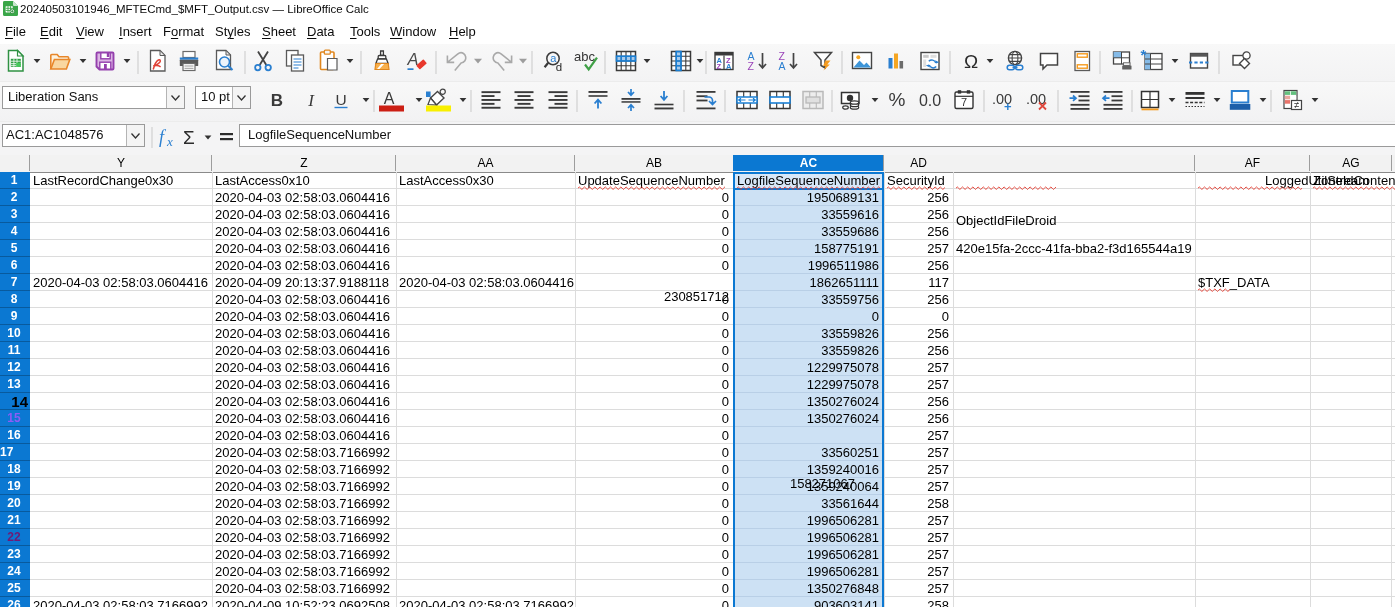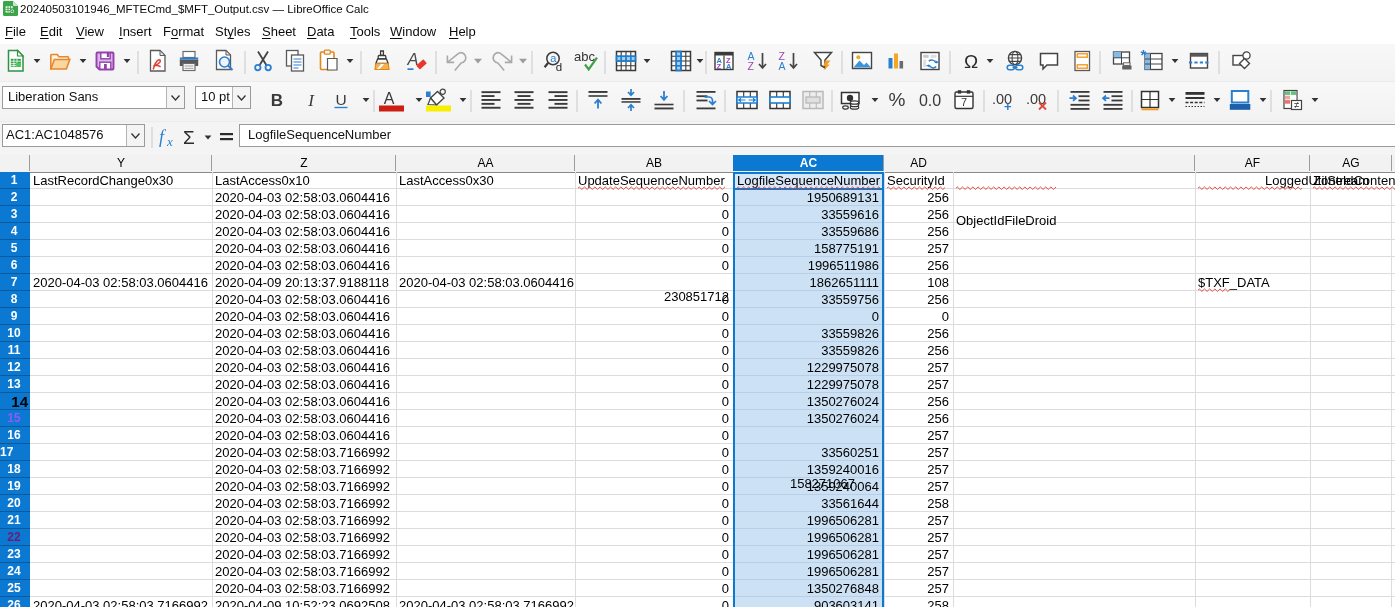--- a/index.html
+++ b/index.html
@@ -552,21 +552,21 @@
     <div class="cell num" style="left:887px;top:85px;width:62px;">257</div>
     <div class="cell" style="left:215px;top:102px;width:180px;">2020-04-03 02:58:03.0604416</div>
     <div class="cell num" style="left:578px;top:102px;width:151px;">0</div>
     <div class="cell num" style="left:737px;top:102px;width:142px;">1996511986</div>
     <div class="cell num" style="left:887px;top:102px;width:62px;">256</div>
     <div class="cell" style="left:215px;top:119px;width:180px;">2020-04-09 20:13:37.9188118</div>
     <div class="cell" style="left:33px;top:119px;width:178px;">2020-04-03 02:58:03.0604416</div>
     <div class="cell" style="left:399px;top:119px;width:175px;">2020-04-03 02:58:03.0604416</div>
     <div class="cell num" style="left:578px;top:133px;width:151px;">230851712</div>
     <div class="cell num" style="left:737px;top:119px;width:142px;">1862651111</div>
-    <div class="cell num" style="left:887px;top:119px;width:62px;">108</div>
+    <div class="cell num" style="left:887px;top:119px;width:62px;">117</div>
     <div class="cell" style="left:215px;top:136px;width:180px;">2020-04-03 02:58:03.0604416</div>
     <div class="cell num" style="left:578px;top:136px;width:151px;">0</div>
     <div class="cell num" style="left:737px;top:136px;width:142px;">33559756</div>
     <div class="cell num" style="left:887px;top:136px;width:62px;">256</div>
     <div class="cell" style="left:215px;top:153px;width:180px;">2020-04-03 02:58:03.0604416</div>
     <div class="cell num" style="left:578px;top:153px;width:151px;">0</div>
     <div class="cell num" style="left:737px;top:153px;width:142px;">0</div>
     <div class="cell num" style="left:887px;top:153px;width:62px;">0</div>
     <div class="cell" style="left:215px;top:170px;width:180px;">2020-04-03 02:58:03.0604416</div>
     <div class="cell num" style="left:578px;top:170px;width:151px;">0</div>
@@ -631,16 +631,17 @@
     <div class="cell" style="left:215px;top:425px;width:180px;">2020-04-03 02:58:03.7166992</div>
     <div class="cell num" style="left:578px;top:425px;width:151px;">0</div>
     <div class="cell num" style="left:737px;top:425px;width:142px;">1350276848</div>
     <div class="cell num" style="left:887px;top:425px;width:62px;">257</div>
     <div class="cell" style="left:215px;top:442px;width:180px;">2020-04-09 10:52:23.0692508</div>
     <div class="cell" style="left:33px;top:442px;width:178px;">2020-04-03 02:58:03.7166992</div>
     <div class="cell" style="left:399px;top:442px;width:175px;">2020-04-03 02:58:03.7166992</div>
     <div class="cell num" style="left:578px;top:442px;width:151px;">0</div>
     <div class="cell num" style="left:737px;top:442px;width:142px;">903603141</div>
     <div class="cell num" style="left:887px;top:442px;width:62px;">258</div>
+    <div class="cell" style="left:956px;top:85px;width:238px;">420e15fa-2ccc-41fa-bba2-f3d165544a19</div>
     <div class="cell" style="left:1198px;top:119px;width:111px;">$TXF_DATA</div>
     <svg class="abs" style="left:1198px;top:133px" width="32" height="4" viewBox="0 0 32 4">
       <path d="M0,2.2 Q1.3,-0.3 2.6,2.2 T5.2,2.2 T7.8,2.2 T10.4,2.2 T13.0,2.2 T15.6,2.2 T18.2,2.2 T20.8,2.2 T23.4,2.2 T26.0,2.2 T28.6,2.2 T31.2,2.2 T33.8,2.2" fill="none" stroke="#e8392c" stroke-width="0.9"></path>
     </svg>
   </div>
 </body></html>

